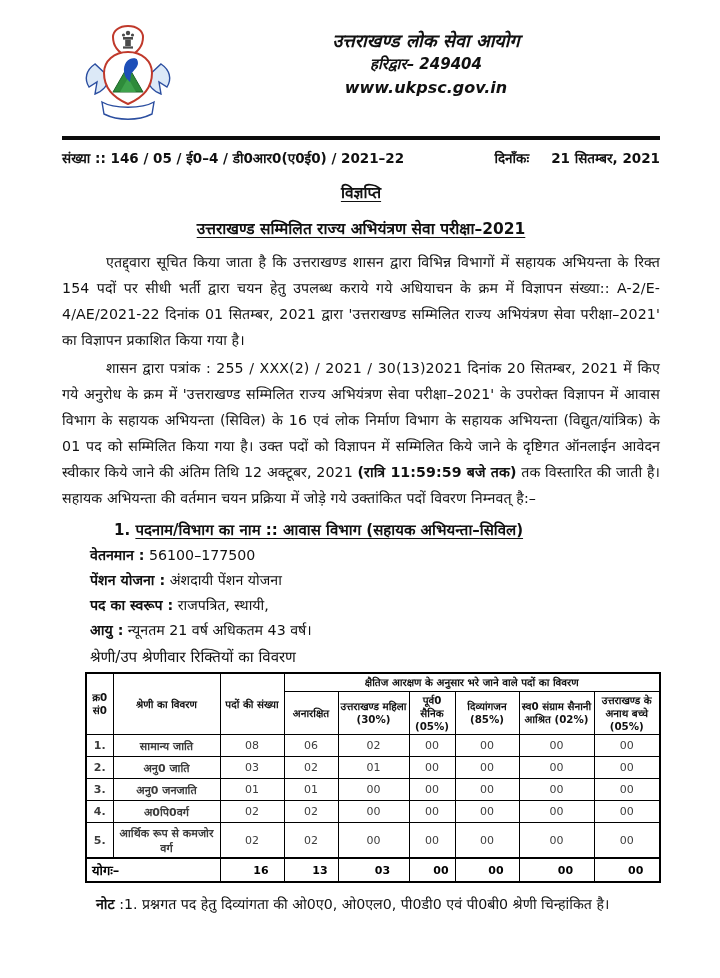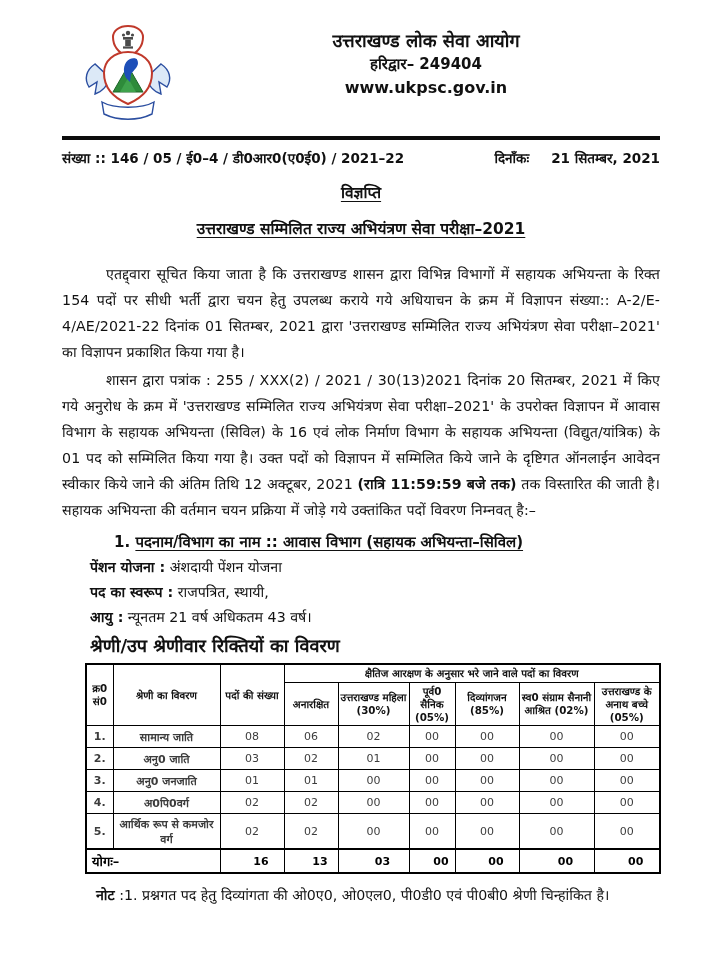--- a/index.html
+++ b/index.html
@@ -8,50 +8,50 @@
   .page {
     position: relative;
     width: 720px; height: 978px;
     margin: 0 auto;
     background: #ffffff;
     overflow: hidden;
   }
   .content { padding: 22px 60px 0 62px; }
 
   
-  .header { position: relative; min-height: 100px; }
+  .header { position: relative; min-height: 100px; font-style: italic; }
   .logo { position: absolute; left: 20px; top: 2px; width: 92px; height: 98px; }
   .header-text { text-align: center; padding-left: 135px; padding-right: 5px; padding-top: 8px; }
   .org-name { font-size: 18px; font-weight: bold; line-height: 1.25; }
   .org-addr { font-size: 15px; font-weight: bold; line-height: 1.5; }
   .org-site { font-size: 16px; font-weight: bold; line-height: 1.6; }
 
   .thick-rule { height: 4px; background: #0d0d0d; margin-top: 14px; }
 
   
   .ref-line { display: flex; justify-content: space-between; align-items: center;
               font-weight: bold; font-size: 13.5px; margin-top: 9px; }
   .ref-date { display: flex; gap: 22px; }
 
   
   .title-center { text-align: center; font-weight: bold; font-size: 15.5px; margin-top: 14px; }
   .title-center .u { text-decoration: underline; text-underline-offset: 3px; }
 
   
   .para { font-size: 14.2px; line-height: 26px; text-align: justify;
-          text-indent: 44px; margin-top: 22px; letter-spacing: .1px; }
+          text-indent: 44px; margin-top: 10px; letter-spacing: .1px; }
   .para.second { margin-top: 2px; }
   .para b { font-weight: bold; }
 
   
   .post-heading { font-size: 15px; font-weight: bold; margin: 8px 0 4px 52px; }
   .post-heading .u { text-decoration: underline; text-underline-offset: 3px; }
   .detail-line { font-size: 14.2px; line-height: 25px; margin-left: 28px; }
   .detail-line .lbl { font-weight: bold; }
-  .table-caption { font-size: 18px; font-weight: bold; margin: 3px 0 6px 28px; }
+  .table-caption { font-size: 15px; font-weight: normal; margin: 3px 0 6px 28px; }
 
   
   table.vacancy { border-collapse: collapse; table-layout: fixed;
                   margin-left: 23px; width: 574px;
                   border: 2px solid #000; }
   table.vacancy th, table.vacancy td { border: 1px solid #000; padding: 2px 2px; }
   table.vacancy th { font-size: 10.3px; font-weight: bold; text-align: center; line-height: 1.25; }
   th.span-head { font-size: 10.5px; height: 18px; padding: 1px 2px; }
   table.vacancy td { font-size: 11px; text-align: center; color: #3c3c3c; height: 22px; }
   td.sn { font-weight: bold; color: #111; font-size: 11px; }
@@ -124,20 +124,24 @@
 
     <p class="para">एतद्द्वारा सूचित किया जाता है कि उत्तराखण्ड शासन द्वारा विभिन्न विभागों में सहायक अभियन्ता के रिक्त 154 पदों पर सीधी भर्ती द्वारा चयन हेतु उपलब्ध कराये गये अधियाचन के क्रम में विज्ञापन संख्या:: A-2/E-4/AE/2021-22 दिनांक 01 सितम्बर, 2021 द्वारा 'उत्तराखण्ड सम्मिलित राज्य अभियंत्रण सेवा परीक्षा–2021' का विज्ञापन प्रकाशित किया गया है।</p>
 
     <p class="para second"><span>शासन द्वारा पत्रांक : 255 / XXX(2) / 2021 / 30(13)2021 दिनांक 20 सितम्बर, 2021 में किए गये अनुरोध के क्रम में 'उत्तराखण्ड सम्मिलित राज्य अभियंत्रण सेवा परीक्षा–2021' के उपरोक्त विज्ञापन में आवास विभाग के सहायक अभियन्ता (सिविल) के 16 एवं लोक निर्माण विभाग के सहायक अभियन्ता (विद्युत/यांत्रिक) के 01 पद को सम्मिलित किया गया है। उक्त पदों को विज्ञापन में सम्मिलित किये जाने के दृष्टिगत ऑनलाईन आवेदन स्वीकार किये जाने की अंतिम तिथि 12 अक्टूबर, 2021 </span><b>(रात्रि 11:59:59 बजे तक)</b><span> तक विस्तारित की जाती है। सहायक अभियन्ता की वर्तमान चयन प्रक्रिया में जोड़े गये उक्तांकित पदों विवरण निम्नवत् है:–</span></p>
 
     <div class="post-heading">
       <span>1.</span>
       <span class="u">पदनाम/विभाग का नाम :: आवास विभाग (सहायक अभियन्ता–सिविल)</span>
     </div>
 
+    <div class="detail-line">
+      <span class="lbl">वेतनमान :</span>
+      <span>56100–177500</span>
+    </div>
     <div class="detail-line">
       <span class="lbl">पेंशन योजना :</span>
       <span>अंशदायी पेंशन योजना</span>
     </div>
     <div class="detail-line">
       <span class="lbl">पद का स्वरूप :</span>
       <span>राजपत्रित, स्थायी,</span>
     </div>
     <div class="detail-line">
       <span class="lbl">आयु :</span>

